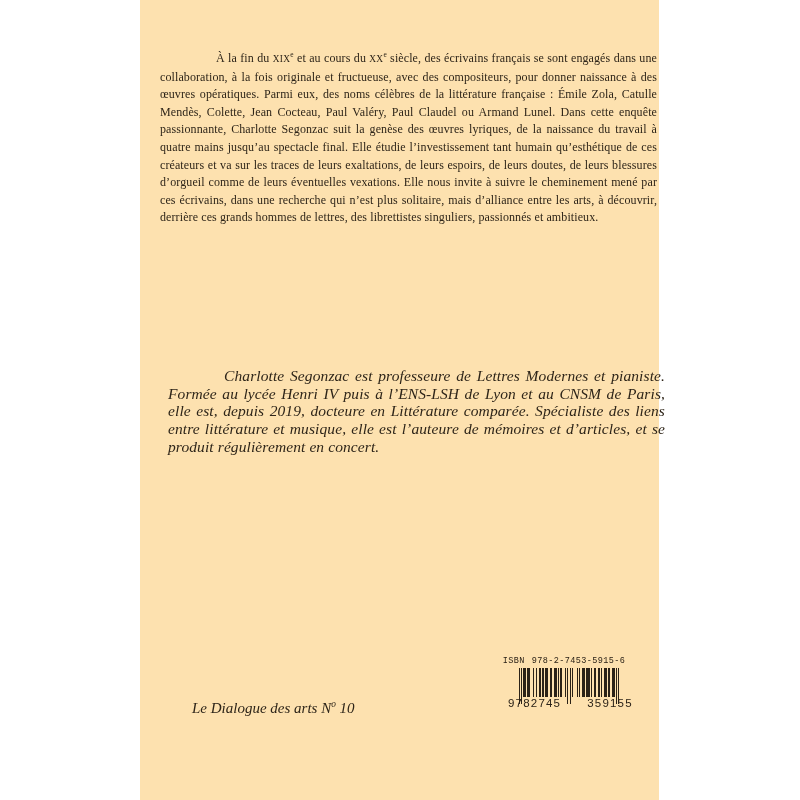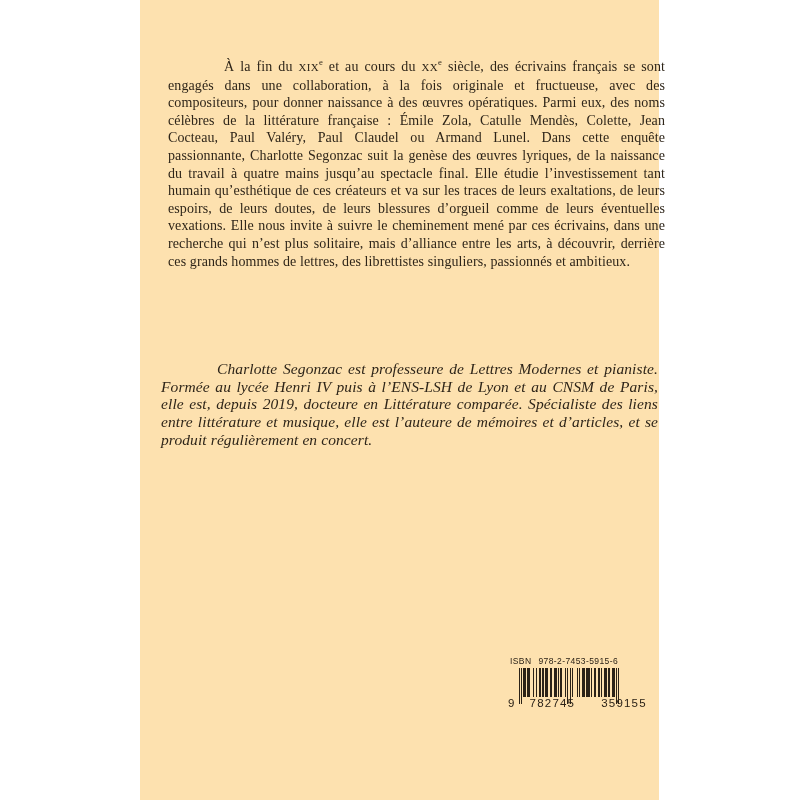--- a/index.html
+++ b/index.html
@@ -24,42 +24,42 @@
     height: 800px;
     background: #fde1af;
     color: #2e2519;
     font-family: "Liberation Serif", "DejaVu Serif", serif;
   }
   .synopsis {
     position: absolute;
     left: 12px;
     top: 42px;
     width: 497px;
-    margin: 16px;
-    font-size: 14px;
+    margin: 8px;
+    font-size: 12px;
     line-height: 17.6px;
     text-align: justify;
     text-indent: 56px;
     letter-spacing: 0.1px;
   }
   .sc {
     font-size: 0.78em;
     letter-spacing: 0.03em;
   }
   sup {
     font-size: 0.62em;
     line-height: 0;
     vertical-align: super;
   }
   .bio {
     position: absolute;
     left: 12px;
     top: 351px;
     width: 497px;
-    margin: 9px;
+    margin: 16px;
     font-size: 15.5px;
     line-height: 17.7px;
     text-align: justify;
     text-indent: 56px;
     font-style: italic;
     letter-spacing: 0.1px;
   }
   .series {
     position: absolute;
     left: 52px;
@@ -72,21 +72,21 @@
     position: absolute;
     left: 366px;
     top: 656px;
     width: 116px;
     color: #2b2217;
   }
   .isbn-line {
     display: flex;
     justify-content: center;
     gap: 7px;
-    font-family: Liberation Sans, sans-serif;
+    font-family: Liberation Mono, monospace;
     font-size: 8.5px;
     letter-spacing: 0.4px;
     white-space: nowrap;
   }
   .bars {
     display: block;
     margin: 2px 0 0 13px;
     width: 100px;
     height: 36px;
   }
@@ -95,33 +95,34 @@
     position: relative;
     margin-top: -7px;
     display: flex;
     align-items: baseline;
     font-family: "Liberation Sans", "DejaVu Sans", sans-serif;
     font-size: 11.5px;
     letter-spacing: 1.2px;
     white-space: nowrap;
   }
   .nums .n9 { margin-left: 2px; }
-  .nums .g1 { margin-left: 14px; }
+  .nums .g1 { }
   .nums .g2 { margin-left: 26px; }
 </style>
 </head>
 <body>
 
 <div class="page">
   <div class="cover">
 
     <p class="synopsis"><span>À la fin du </span><span class="sc">XIX</span><sup>e</sup><span> et au cours du </span><span class="sc">XX</span><sup>e</sup><span> siècle, des écrivains français se sont engagés dans une collaboration, à la fois originale et fructueuse, avec des compositeurs, pour donner naissance à des œuvres opératiques. Parmi eux, des noms célèbres de la littérature française : Émile Zola, Catulle Mendès, Colette, Jean Cocteau, Paul Valéry, Paul Claudel ou Armand Lunel. Dans cette enquête passionnante, Charlotte Segonzac suit la genèse des œuvres lyriques, de la naissance du travail à quatre mains jusqu’au spectacle final. Elle étudie l’investissement tant humain qu’esthétique de ces créateurs et va sur les traces de leurs exaltations, de leurs espoirs, de leurs doutes, de leurs blessures d’orgueil comme de leurs éventuelles vexations. Elle nous invite à suivre le cheminement mené par ces écrivains, dans une recherche qui n’est plus solitaire, mais d’alliance entre les arts, à découvrir, derrière ces grands hommes de lettres, des librettistes singuliers, passionnés et ambitieux.</span></p>
 
     <p class="bio">Charlotte Segonzac est professeure de Lettres Modernes et pianiste. Formée au lycée Henri IV puis à l’ENS-LSH de Lyon et au CNSM de Paris, elle est, depuis 2019, docteure en Littérature comparée. Spécialiste des liens entre littérature et musique, elle est l’auteure de mémoires et d’articles, et se produit régulièrement en concert.</p>
 
+    <div class="series"><span>Le Dialogue des arts N</span><sup>o</sup><span> 10</span></div>
 
     <div class="barcode">
       <div class="isbn-line">
         <span>ISBN</span>
         <span>978-2-7453-5915-6</span>
       </div>
       <svg id="barcode-svg" class="bars" viewBox="0 0 95 36" preserveAspectRatio="none" shape-rendering="crispEdges">
           <rect x="0" y="0" width="1" height="36"></rect>
           <rect x="2" y="0" width="1" height="36"></rect>
           <rect x="4" y="0" width="1" height="29"></rect>

